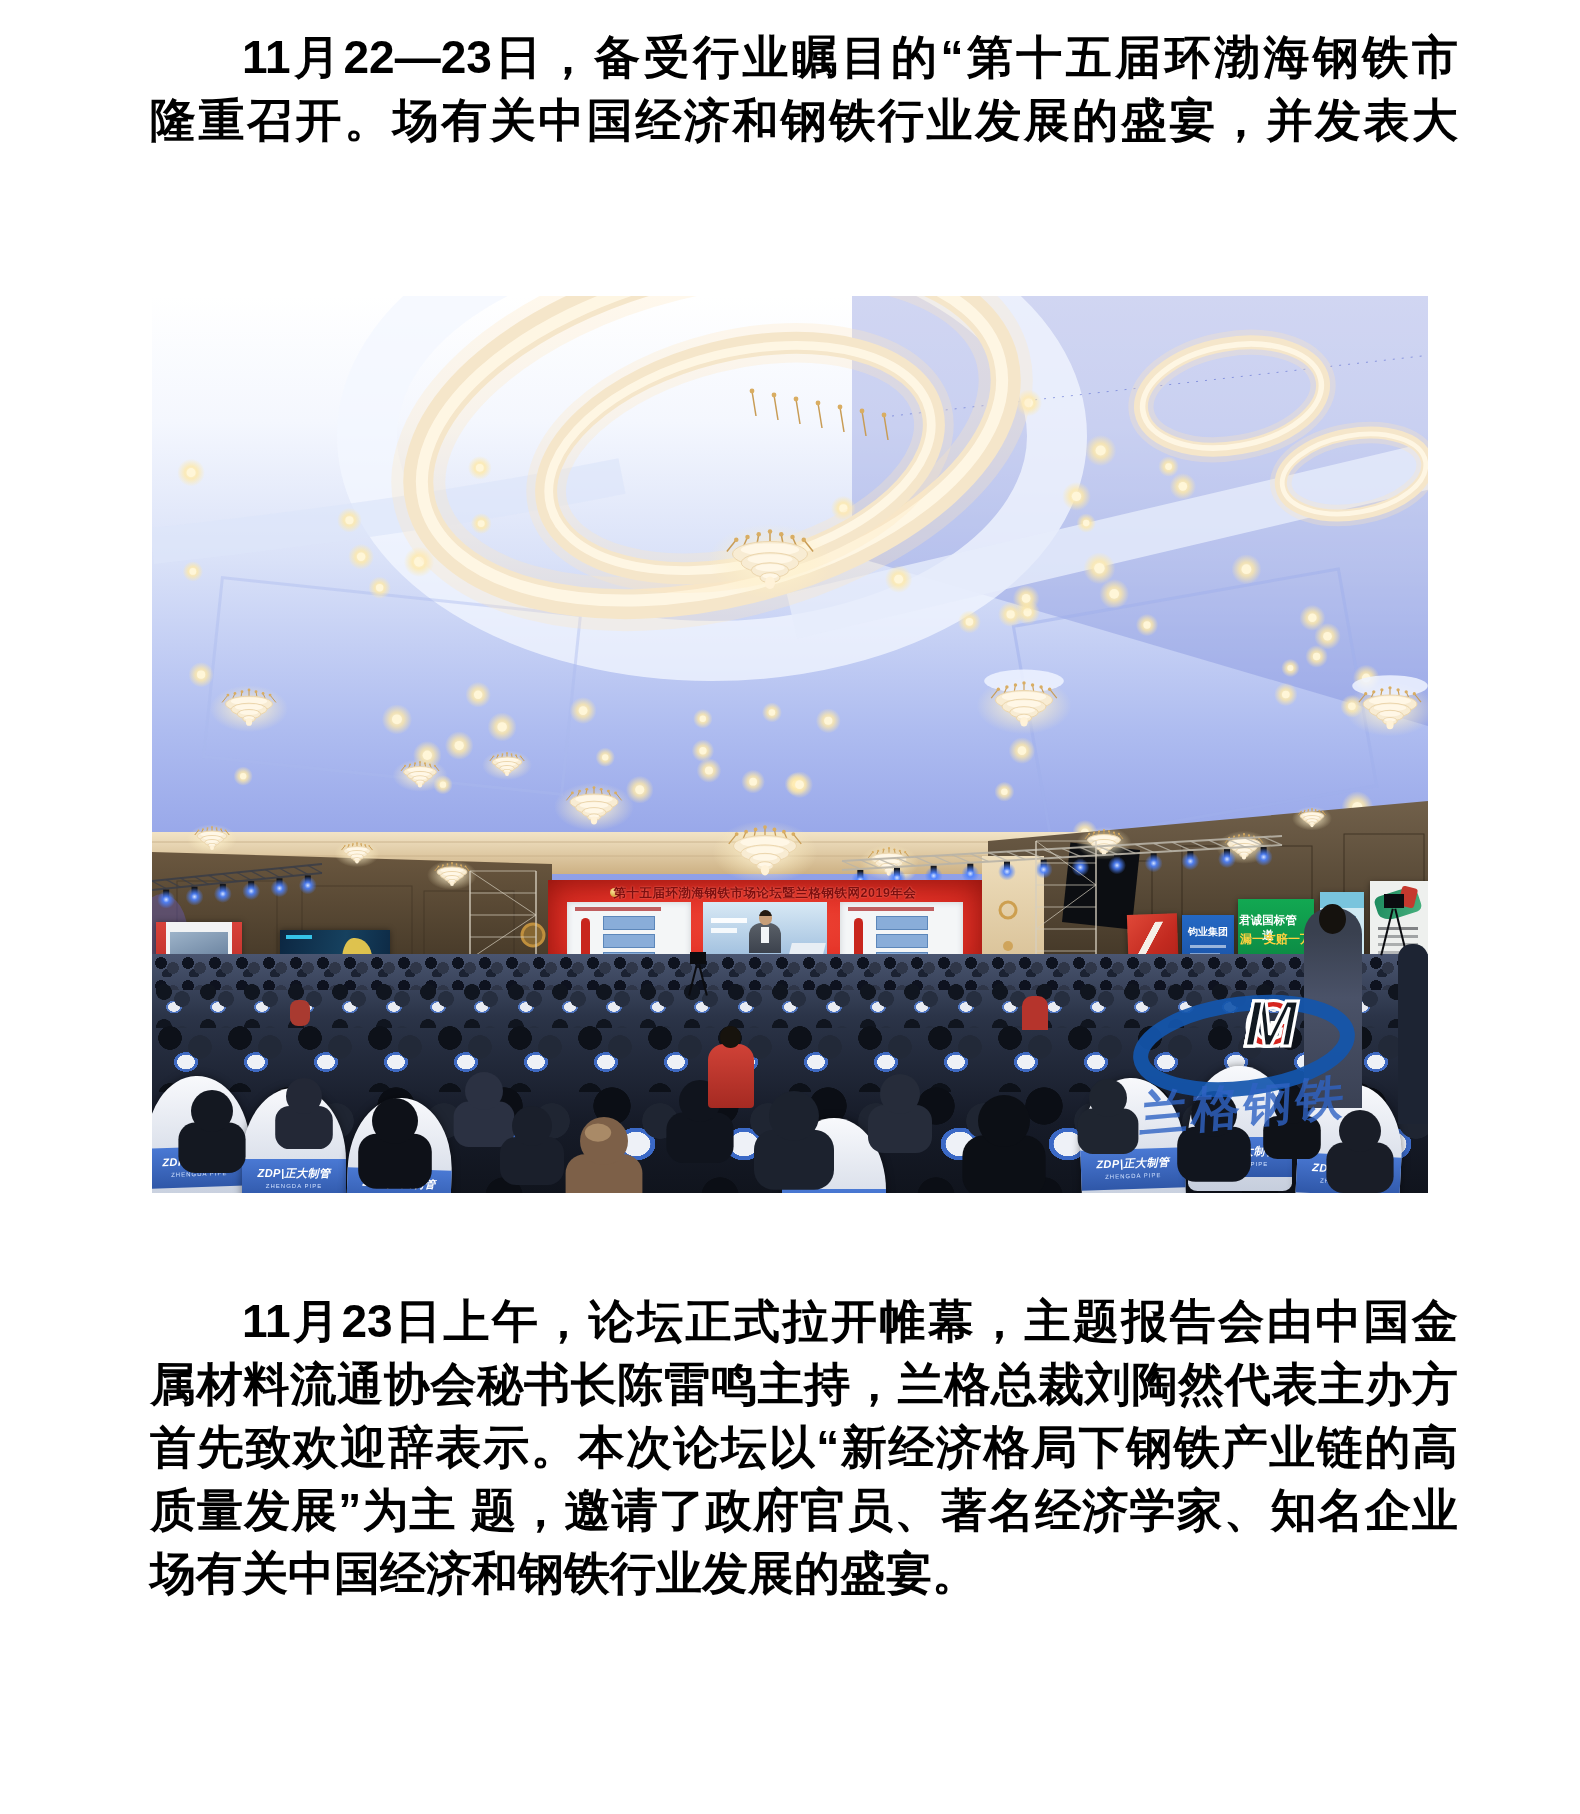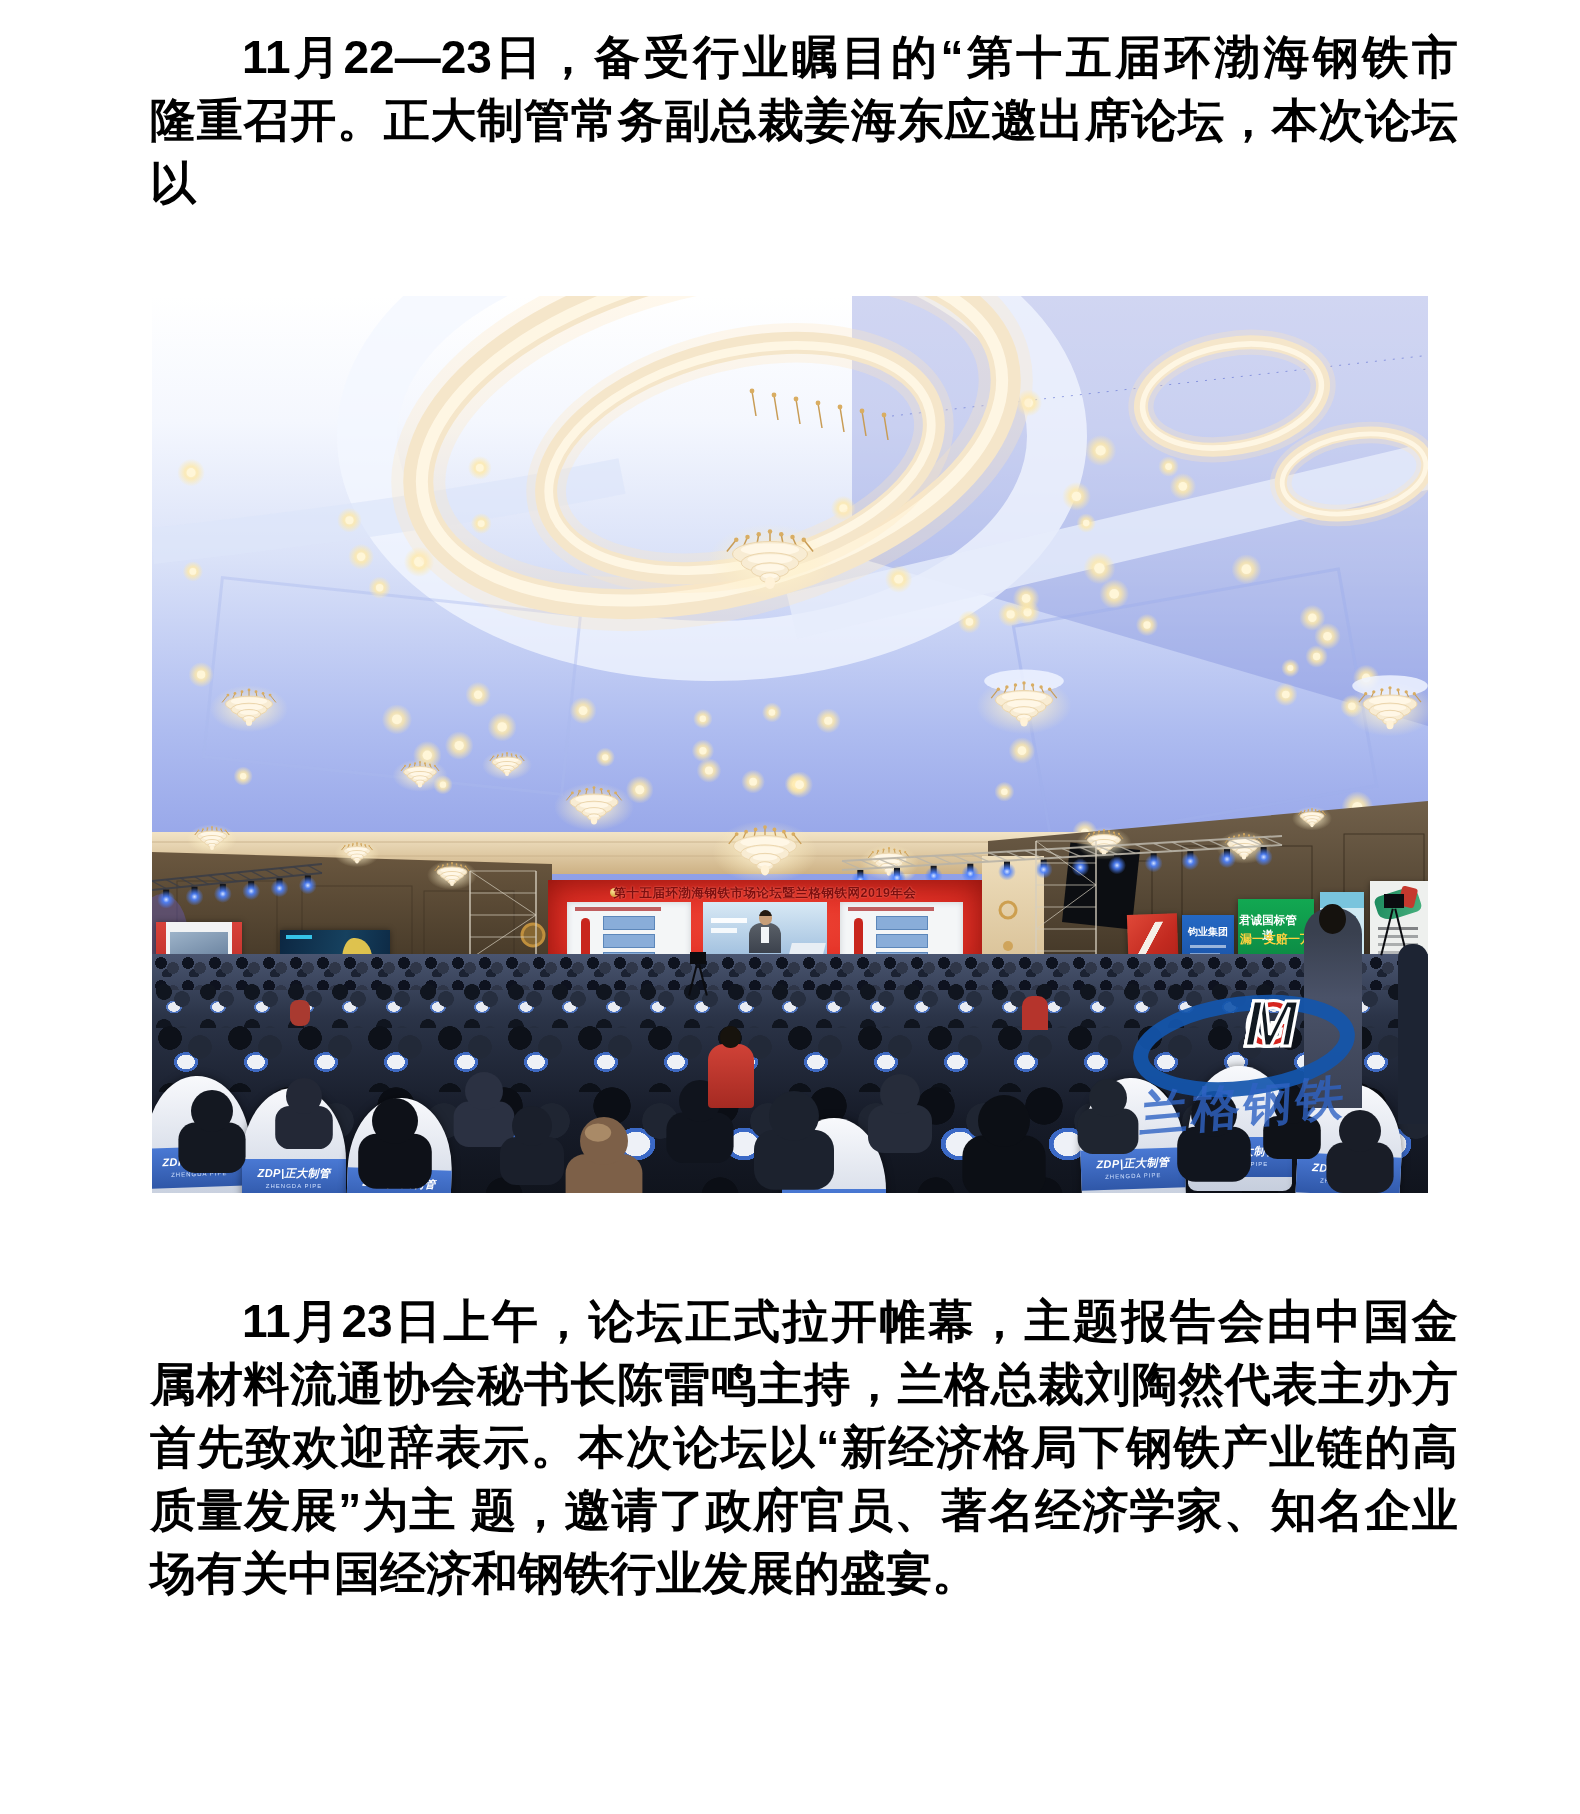--- a/index.html
+++ b/index.html
@@ -161,21 +161,21 @@
           font-size:64px;letter-spacing:2px;line-height:64px;
           -webkit-text-stroke:3px #ffffff;text-shadow:0 0 1px #fff;}
   .wm-cap{left:0;top:96px;width:240px;text-align:center;font-size:48px;font-weight:bold;
           color:#2f63c4;opacity:.8;transform:rotate(-5deg) skewX(-8deg);letter-spacing:4px;}
 </style>
 </head>
 <body>
 
 <div class="para" id="para1">
   <div class="ln ind">11月22—23日，备受行业瞩目的“第十五届环渤海钢铁市</div>
-  <div class="ln">隆重召开。正大制管常务副总裁姜海东应邀出席论坛，本次论坛以</div>
+  <div class="ln">隆重召开。场有关中国经济和钢铁行业发展的盛宴，并发表大</div>
 </div>
 
 <div class="photo">
 
   <svg id="ceilsvg" width="1276" height="700" viewBox="0 0 1276 700">
     <defs>
       <linearGradient id="sky" x1="0" y1="0" x2="0" y2="1">
         <stop offset="0" stop-color="#ffffff"></stop>
           <stop offset=".18" stop-color="#f4f7fe"></stop>
         <stop offset=".38" stop-color="#d9e1f8"></stop>

